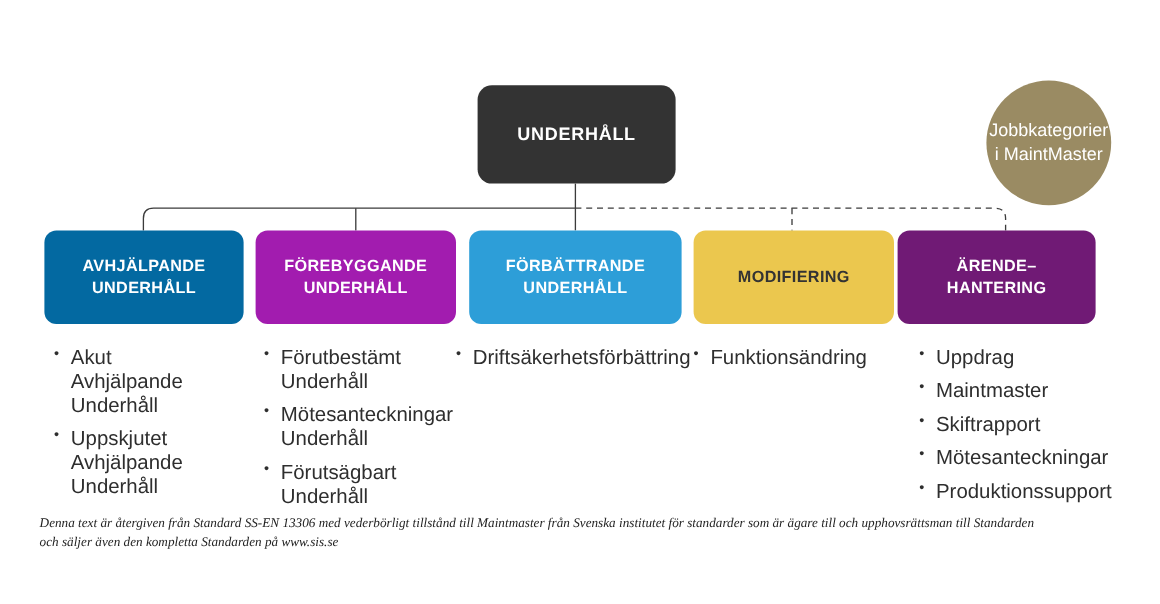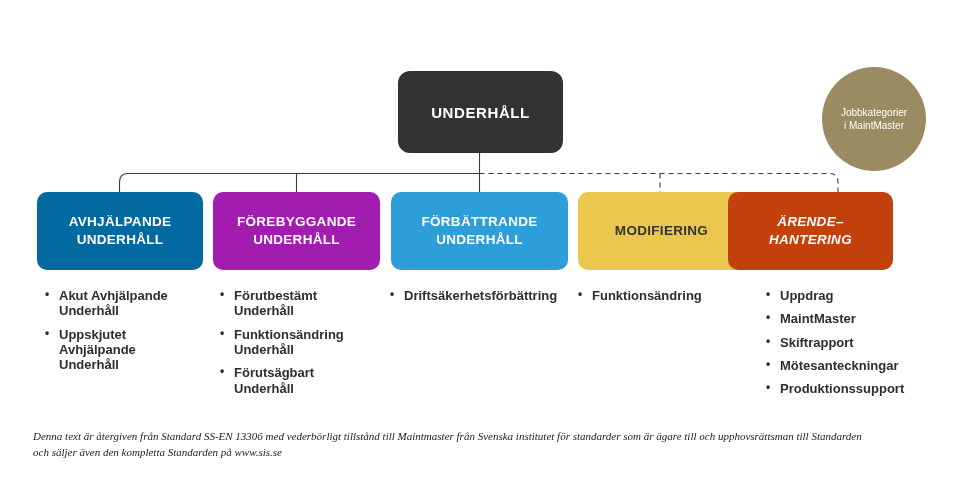--- a/index.html
+++ b/index.html
@@ -8,33 +8,33 @@
   .connectors{position:absolute;left:0;top:0;width:967px;height:503px;pointer-events:none;}
 
   .root-box{
     position:absolute;left:398px;top:71px;width:165px;height:82px;
     background:#333333;border-radius:12px;display:flex;align-items:center;justify-content:center;
     color:#ffffff;font-size:15px;font-weight:bold;letter-spacing:0.6px;text-align:center;
   }
   .badge{
     position:absolute;left:822px;top:67px;width:104px;height:104px;border-radius:50%;
     background:#9a8b63;display:flex;align-items:center;justify-content:center;
-    color:#ffffff;font-size:10px;line-height:1.35;text-align:center;white-space:pre-line;
+    color:#ffffff;font-size:15px;line-height:1.35;text-align:center;white-space:pre-line;
   }
   .cat-box{
     position:absolute;top:192px;height:78px;border-radius:10px;
     display:flex;align-items:center;justify-content:center;
     font-size:13.5px;font-weight:bold;letter-spacing:0.3px;line-height:1.3;
     text-align:center;white-space:pre-line;color:#ffffff;
   }
   .cat-box.dark-text{color:#333333;}
 
   ul.items{
     position:absolute;top:288px;margin:0;padding:0;list-style:none;
-    color:#2e2e2e;font-size:13px;line-height:1.18;font-weight:bold;
+    color:#2e2e2e;font-size:17px;line-height:1.18;
   }
   ul.items li{position:relative;padding-left:14px;margin-bottom:8px;}
   ul.items li::before{
     content:"•";position:absolute;left:0;top:-1px;font-size:12px;color:#2e2e2e;
   }
 
   .footer{
     position:absolute;left:33px;top:429px;width:920px;
     font-size:11px;font-style:italic;color:#222222;line-height:1.45;white-space:nowrap;font-family:Liberation Serif, serif;
   }
@@ -59,41 +59,41 @@
   <div class="badge" style="background-color: rgb(154, 139, 99);">Jobbkategorier
 i MaintMaster</div>
 
   <div class="cat-box" style="left: 37px; width: 166px; background-color: #0369a1;">AVHJÄLPANDE
 UNDERHÅLL</div>
   <div class="cat-box" style="left: 213px; width: 167px; background-color: #a21caf;">FÖREBYGGANDE
 UNDERHÅLL</div>
   <div class="cat-box" style="left: 391px; width: 177px; background-color: rgb(45, 158, 216);">FÖRBÄTTRANDE
 UNDERHÅLL</div>
   <div class="cat-box dark-text" style="left: 578px; width: 167px; background-color: rgb(235, 199, 78);">MODIFIERING</div>
-  <div class="cat-box" style="left: 728px; width: 165px; background-color: #c2410c; font-style: italic;">ÄRENDE–
+  <div class="cat-box" style="left: 748px; width: 165px; background-color: #701a75;">ÄRENDE–
 HANTERING</div>
 
   <ul class="items" style="left:45px;width:134px;">
       <li>Akut Avhjälpande Underhåll</li>
       <li>Uppskjutet Avhjälpande Underhåll</li>
     </ul>
   <ul class="items" style="left:220px;width:128px;">
       <li>Förutbestämt Underhåll</li>
-      <li>Funktionsändring Underhåll</li>
+      <li>Mötesanteckningar Underhåll</li>
       <li>Förutsägbart Underhåll</li>
     </ul>
-  <ul class="items" style="left:390px;width:186px;">
+  <ul class="items" style="left:380px;width:186px;">
       <li>Driftsäkerhetsförbättring</li>
     </ul>
   <ul class="items" style="left:578px;width:160px;">
       <li>Funktionsändring</li>
     </ul>
   <ul class="items" style="left:766px;width:162px;">
       <li>Uppdrag</li>
-      <li>MaintMaster</li>
+      <li>Maintmaster</li>
       <li>Skiftrapport</li>
       <li>Mötesanteckningar</li>
       <li>Produktionssupport</li>
     </ul>
 
   <div class="footer">
     <div>Denna text är återgiven från Standard SS-EN 13306 med vederbörligt tillstånd till Maintmaster från Svenska institutet för standarder som är ägare till och upphovsrättsman till Standarden</div>
     <div>och säljer även den kompletta Standarden på www.sis.se</div>
   </div>
 

